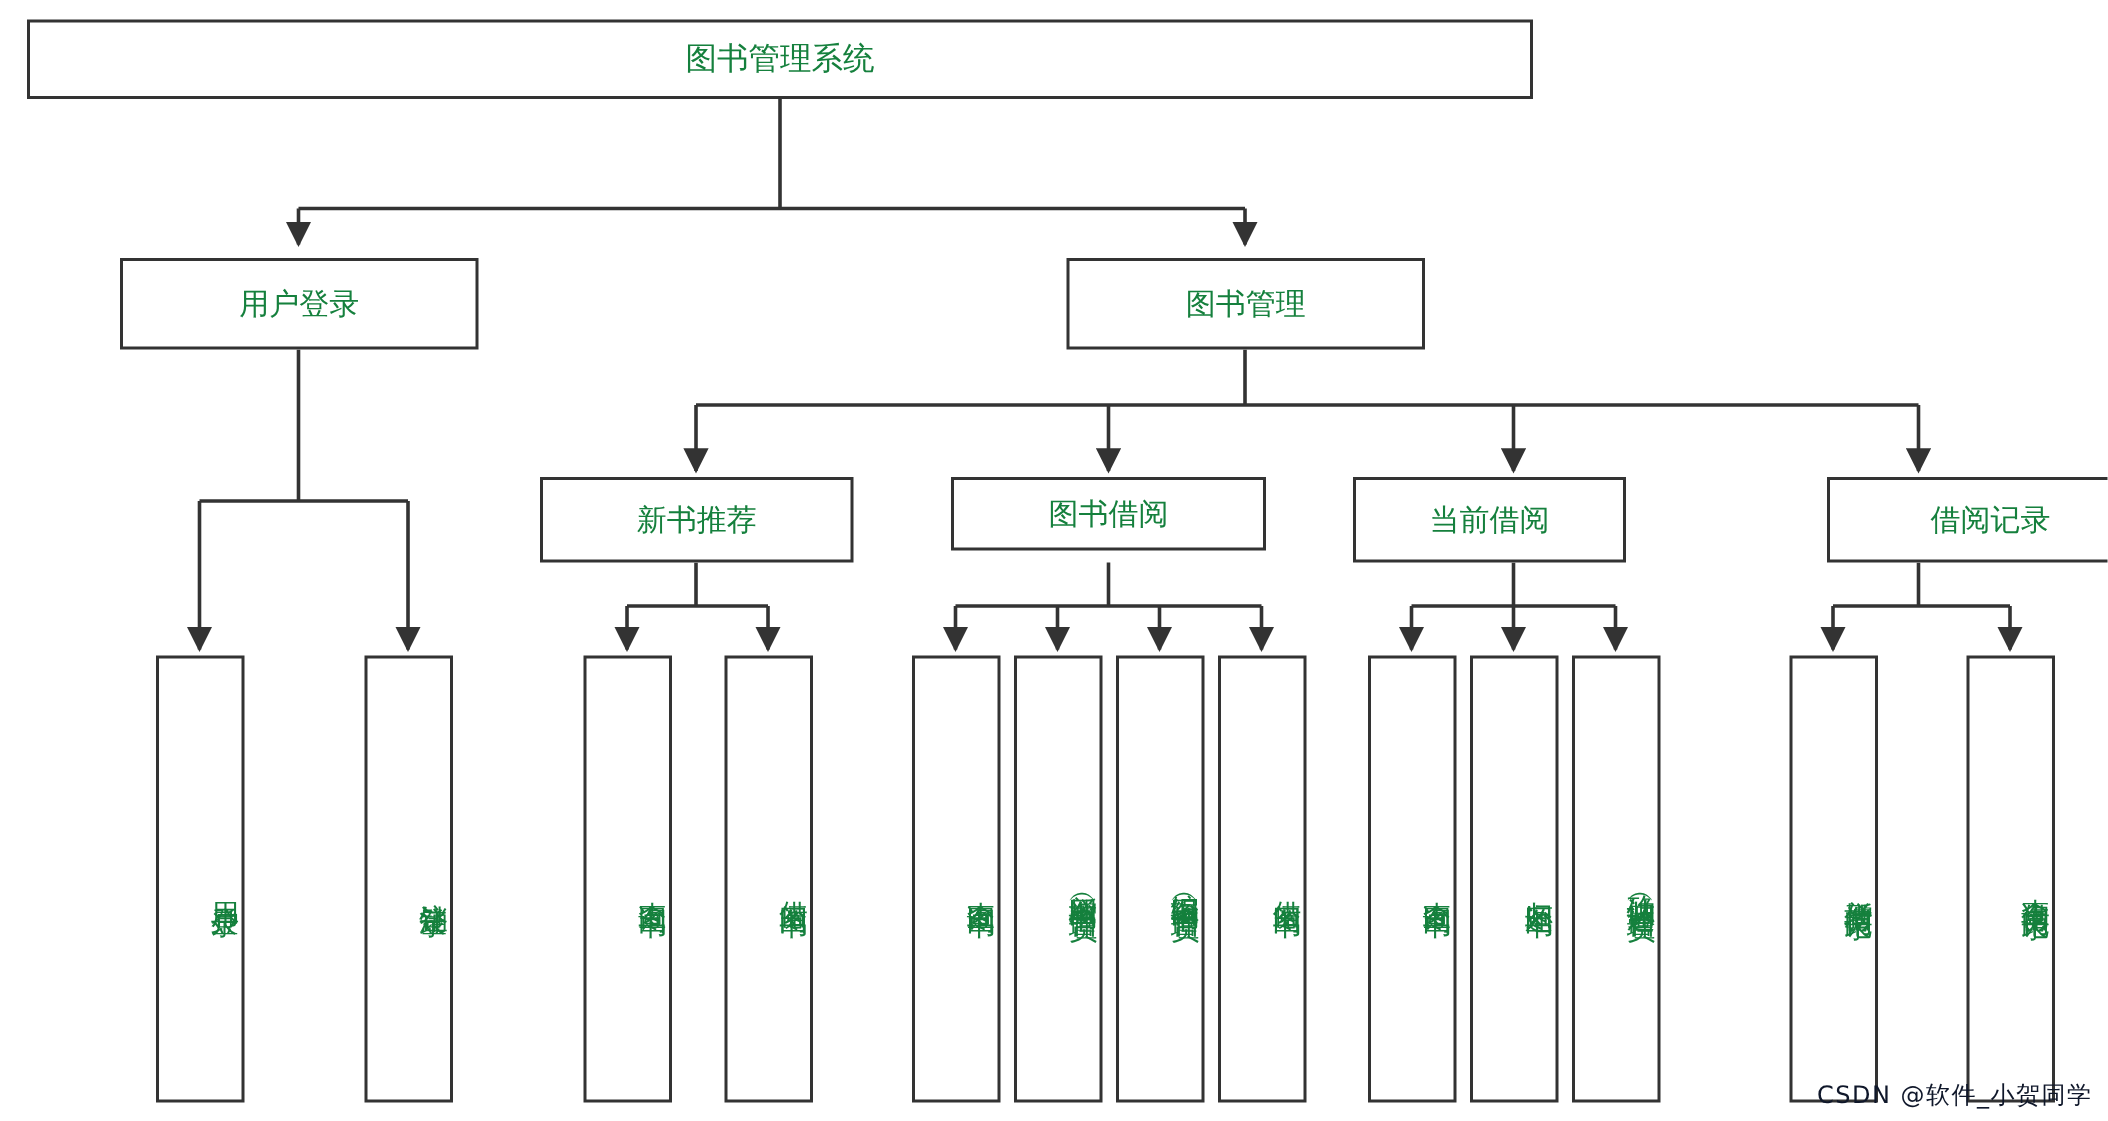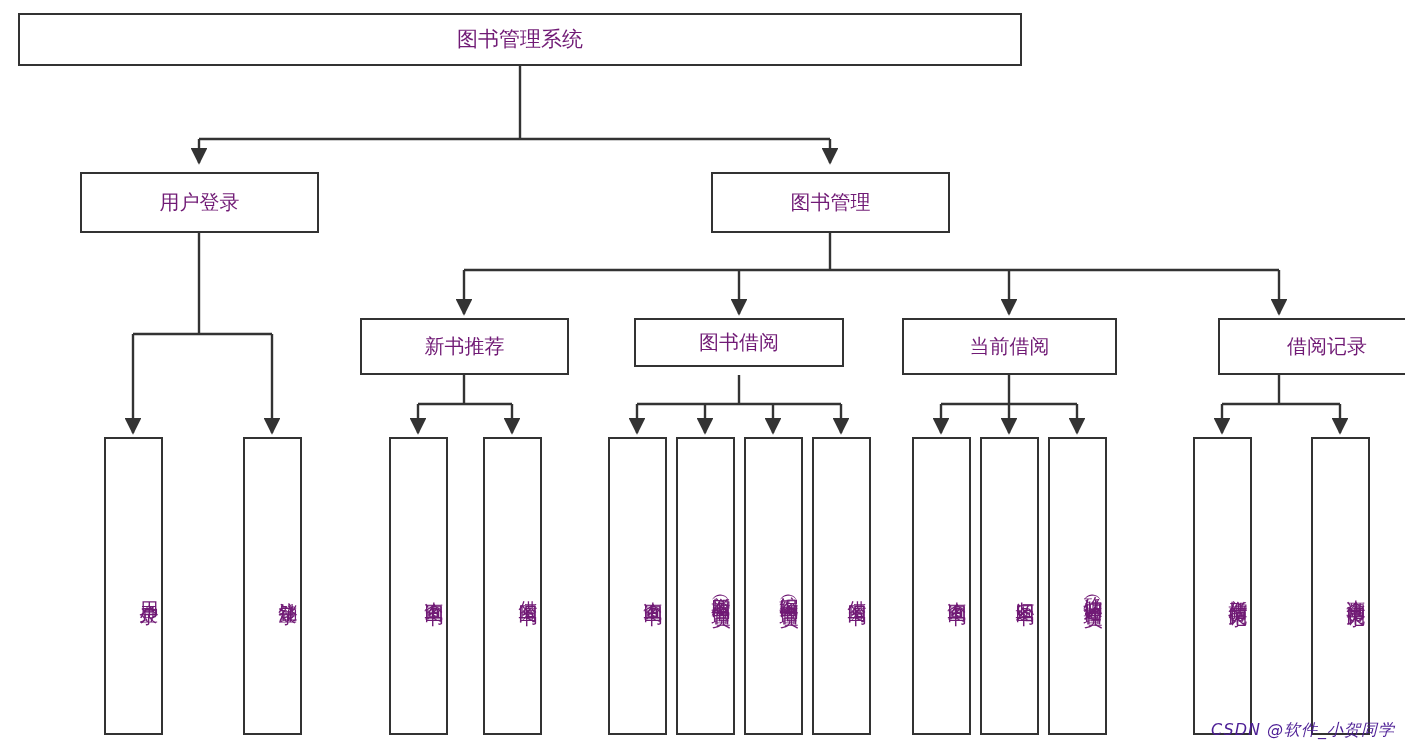--- a/index.html
+++ b/index.html
@@ -13,46 +13,45 @@
   }
   #diagram{position:absolute;left:0;top:0;width:1405px;height:747px;}
   .node{
     position:absolute;
     box-sizing:border-box;
     border:2px solid #333333;
     background:#ffffff;
     display:flex;
     align-items:center;
     justify-content:center;
-    color:#701a75;
+    color:#15803d;
     line-height:1.18;
     text-align:center;
     white-space:pre-line;
   }
   .node.root{font-size:21px;}
   .node.lvl2{font-size:20px;}
   .node.lvl3{font-size:20px;}
   .node.leaf{
     font-size:19px;
     writing-mode:vertical-rl;
     text-orientation:upright;
     letter-spacing:2px;
     padding-top:8px;
     align-items:flex-start;
     justify-content:center;
   }
   .watermark{
     position:absolute;
     right:10px;bottom:6px;
     font-size:16px;
-    color:#4c1d95;
+    color:#0f172a;
     letter-spacing:1px;
     white-space:nowrap;
     pointer-events:none;
-    font-style:italic;
   }
   svg.edges{position:absolute;left:0;top:0;width:1405px;height:747px;}
 </style>
 </head>
 <body>
 
 <div id="diagram">
 
   <svg class="edges" viewBox="0 0 1405 747" xmlns="http://www.w3.org/2000/svg">
     <defs>
@@ -114,21 +113,21 @@
   <div class="node lvl2" style="left:711px;top:172px;width:239px;height:61px;">
     <span>图书管理</span>
   </div>
 
   <div class="node lvl3" style="left:360px;top:318px;width:209px;height:57px;">
     <span>新书推荐</span>
   </div>
   <div class="node lvl3" style="left:634px;top:318px;width:210px;height:49px;">
     <span>图书借阅</span>
   </div>
-  <div class="node lvl3" style="left:902px;top:318px;width:215px;height:57px;">
+  <div class="node lvl3" style="left:902px;top:318px;width:182px;height:57px;">
     <span>当前借阅</span>
   </div>
   <div class="node lvl3" style="left:1170px;top:318px;width:218px;height:57px;margin-left:48px;">
     <span>借阅记录</span>
   </div>
 
   <div class="node leaf" style="left:104px;top:437px;width:59px;height:298px;">
     <span>用户登录</span>
   </div>
   <div class="node leaf" style="left:243px;top:437px;width:59px;height:298px;">

